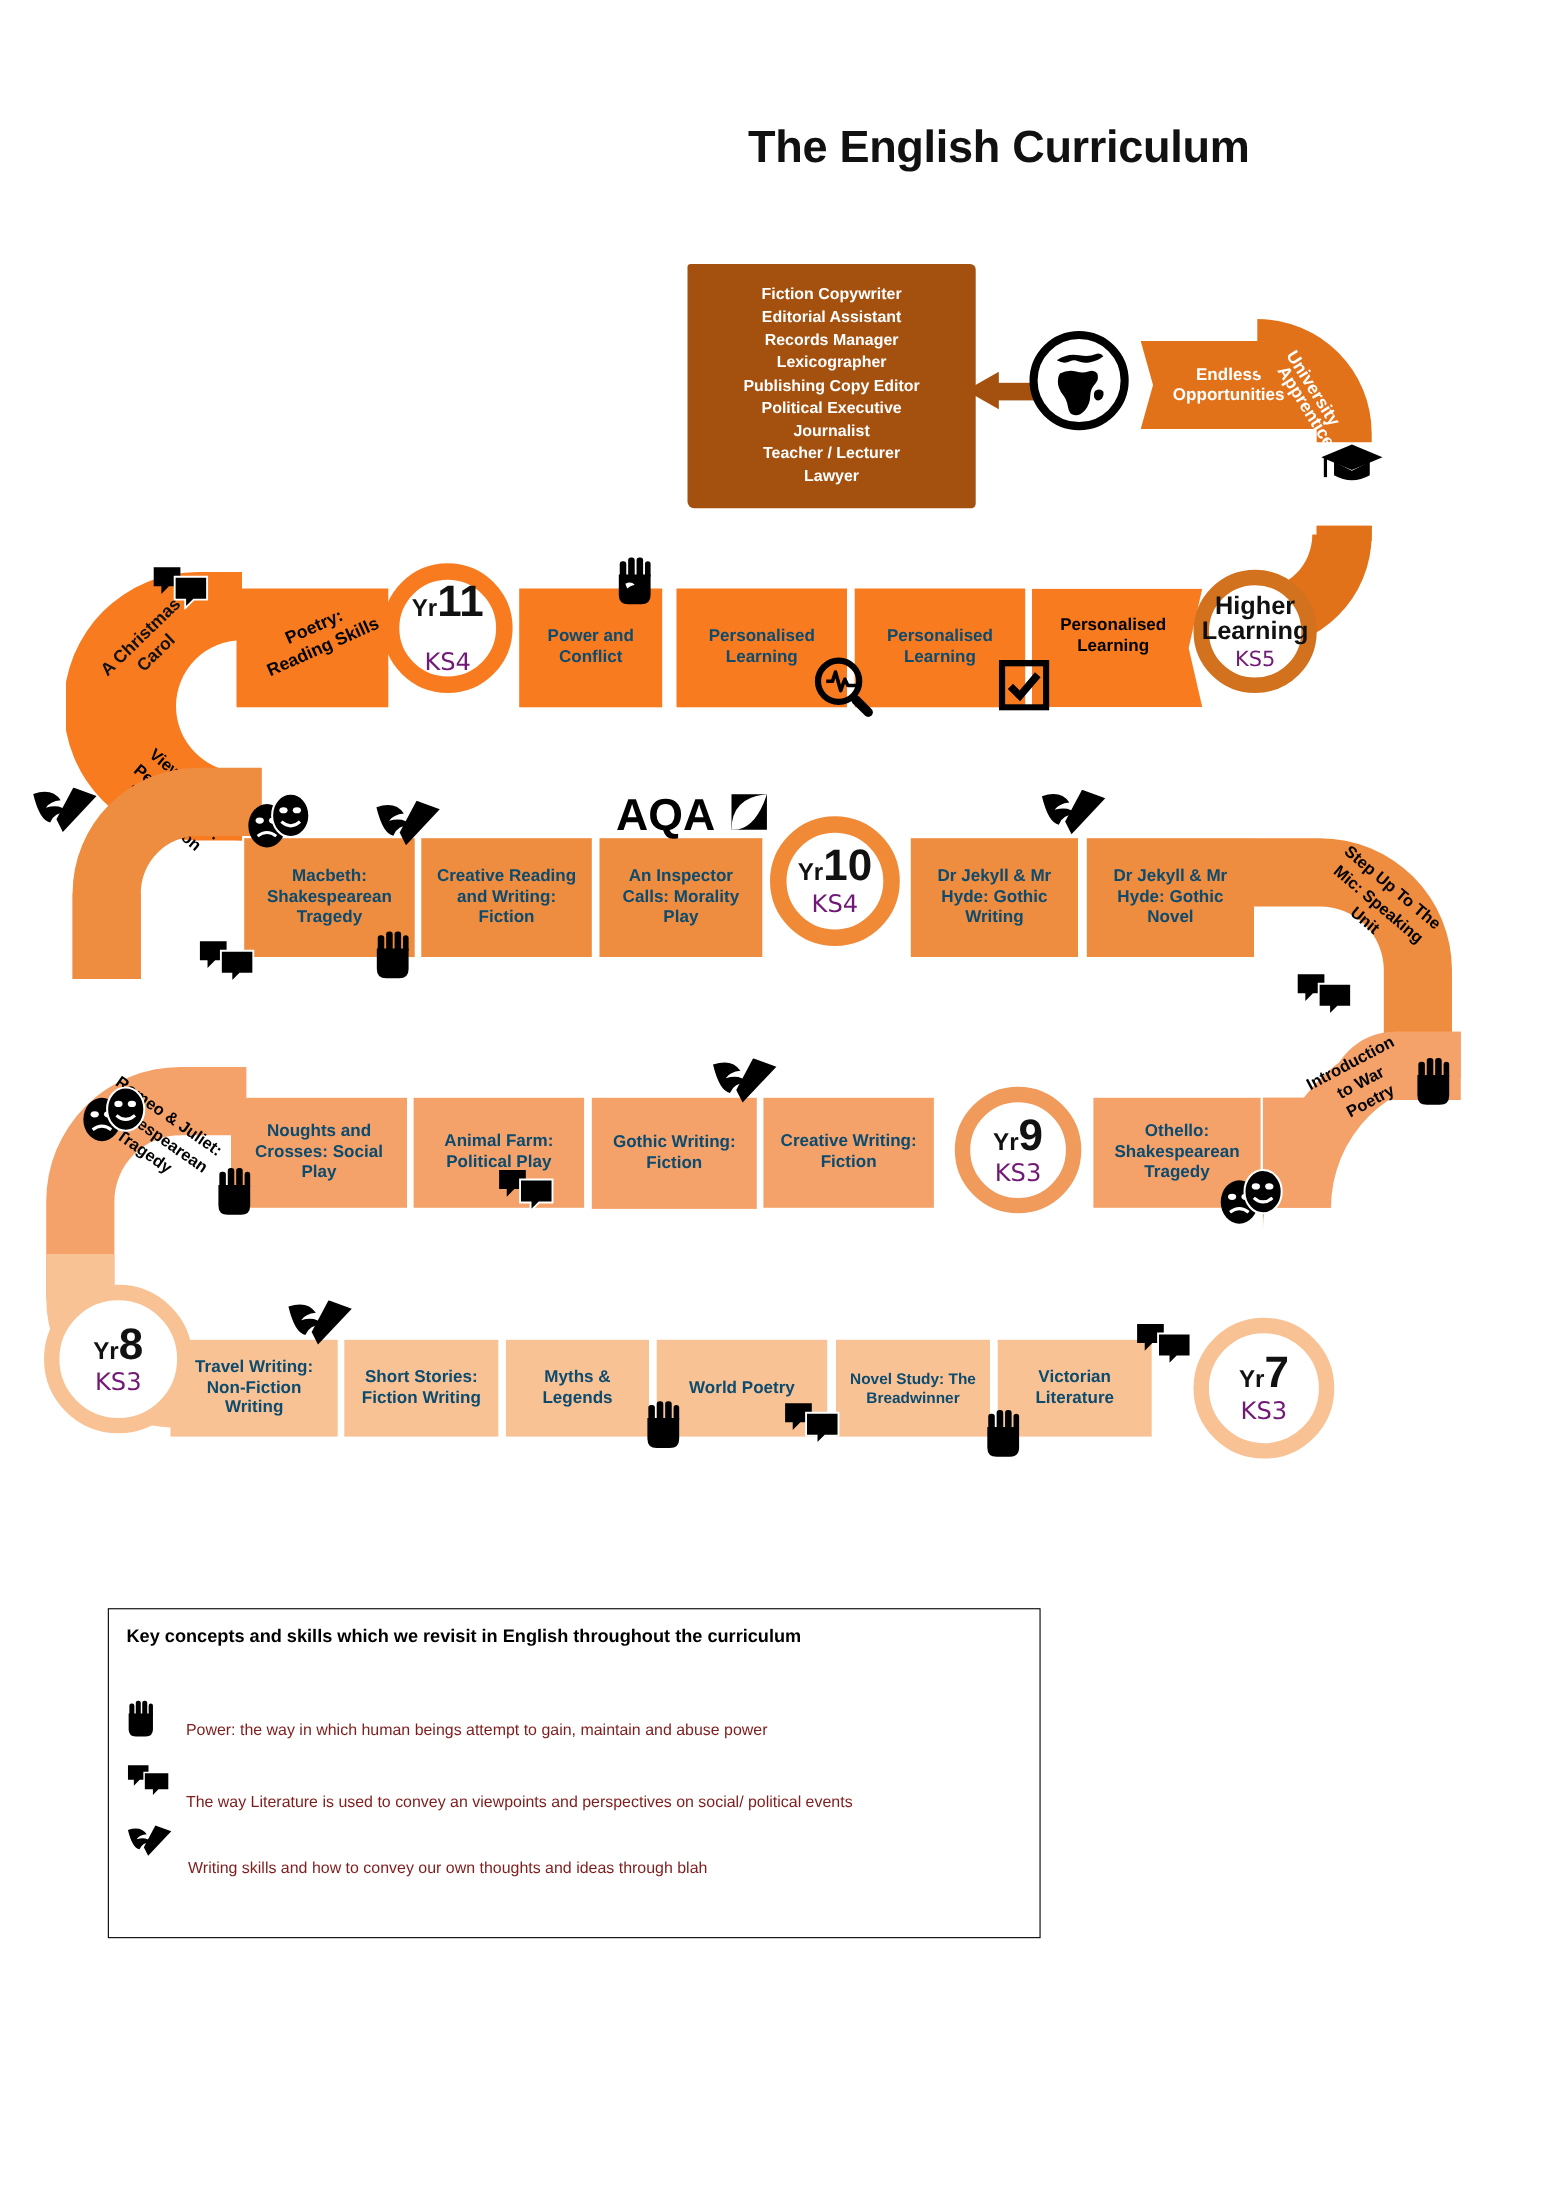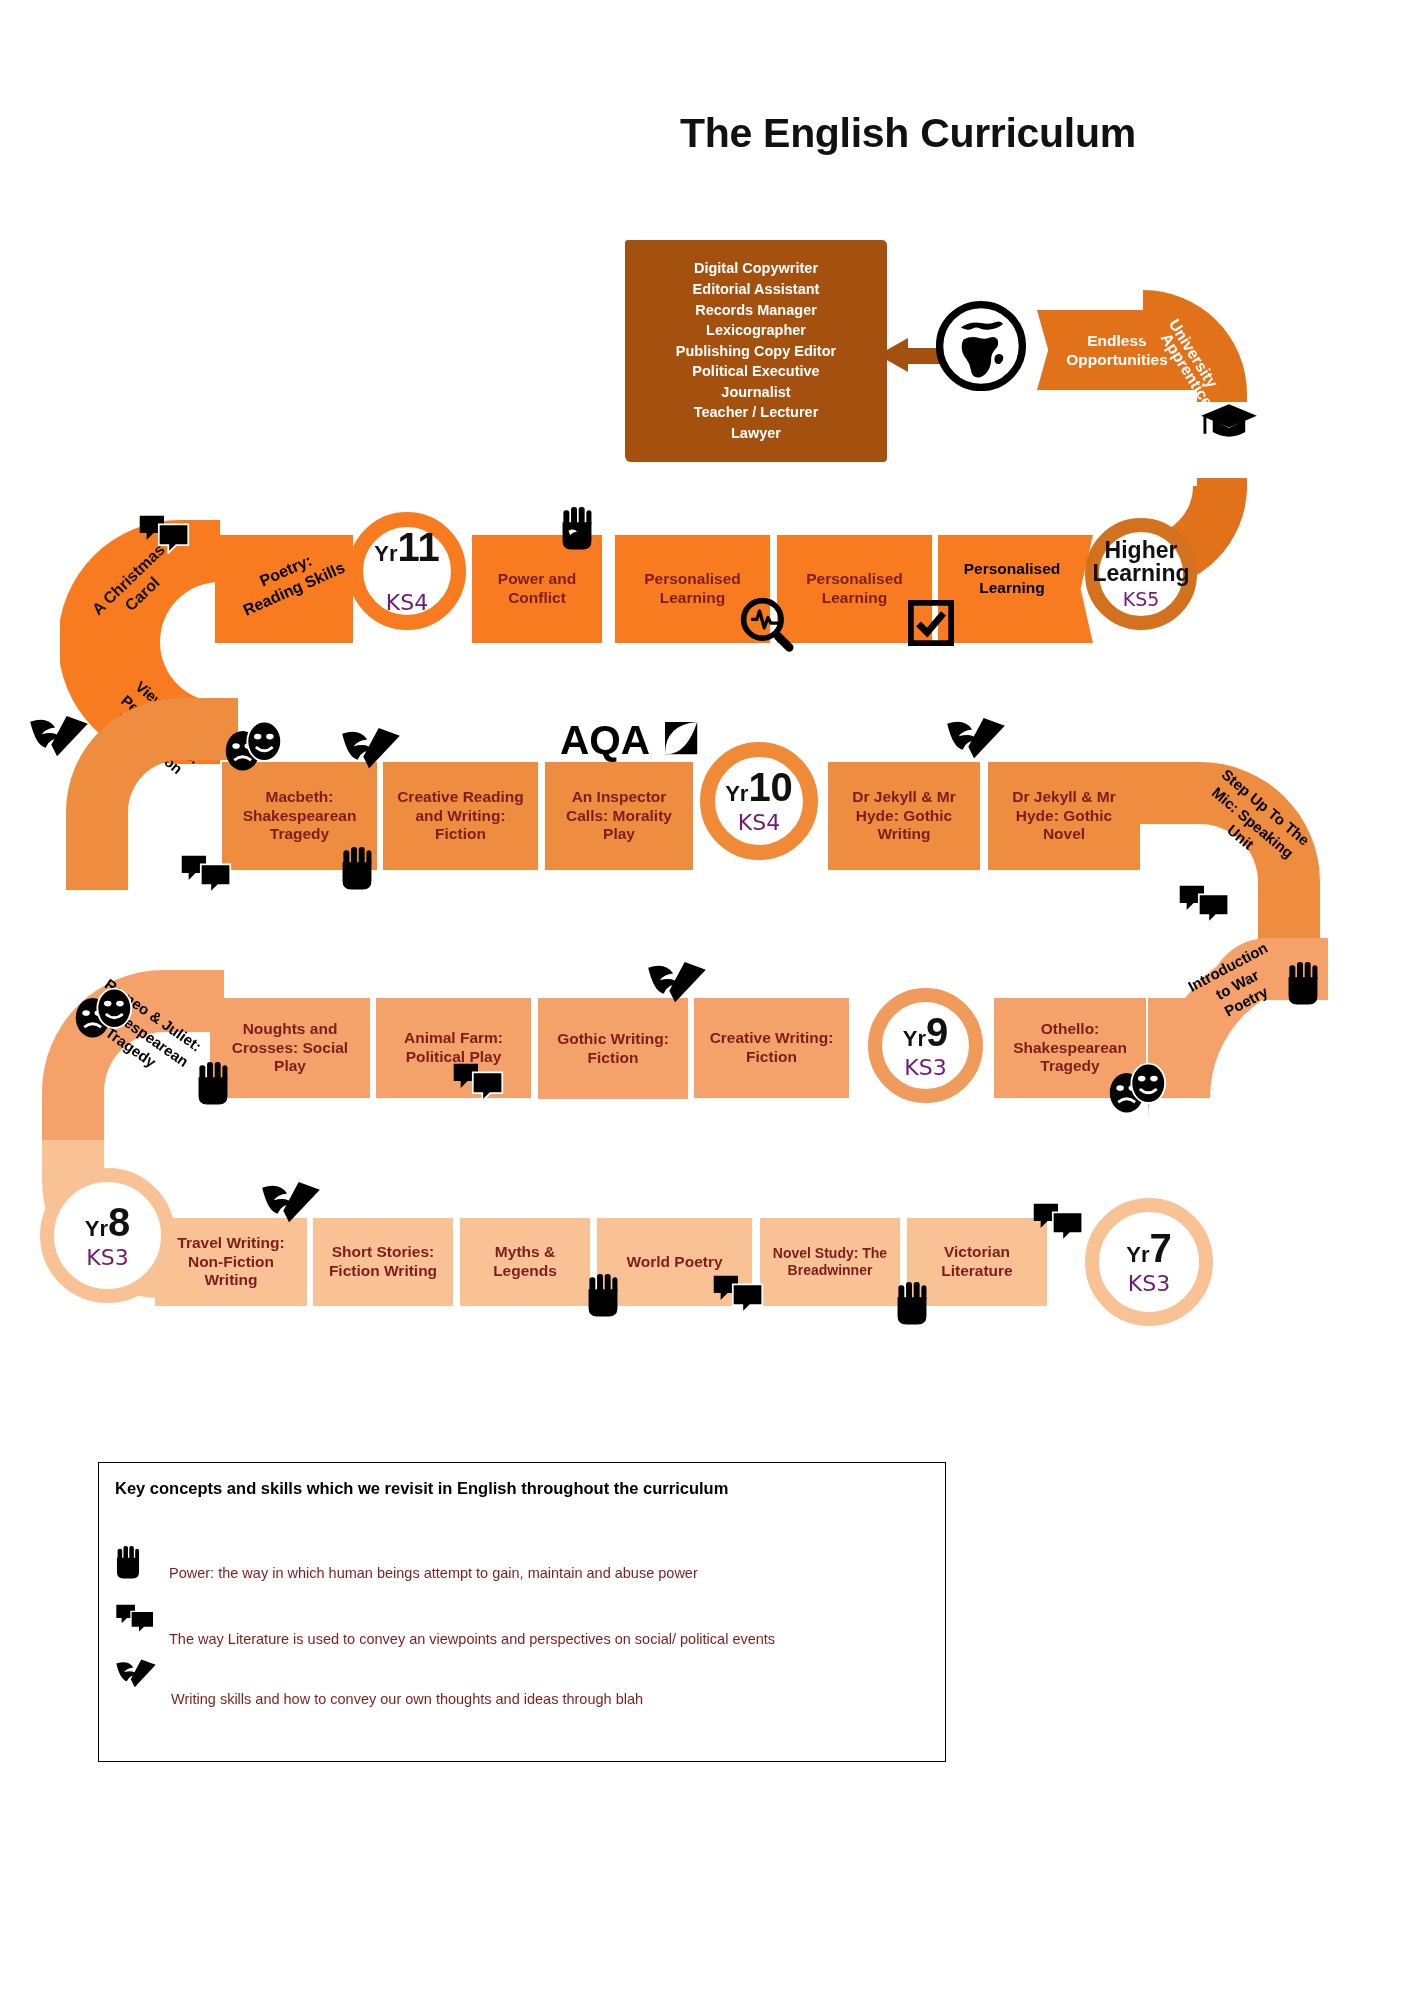--- a/index.html
+++ b/index.html
@@ -39,21 +39,21 @@
   
   #right-curve{position:absolute;left:1140px;top:290px;width:240px;height:300px;}
   .curve-label{position:absolute;font-weight:bold;color:#fff;white-space:nowrap;}
   #lbl-university{left:1180px;top:316px;font-size:16px;transform:rotate(58deg);transform-origin:0 0;}
   #lbl-apprent{left:1172px;top:330px;font-size:16px;transform:rotate(58deg);transform-origin:0 0;}
   #lbl-alevels{left:1222px;top:588px;font-size:17px;transform:rotate(-64deg);transform-origin:0 0;}
   #grad-cap{position:absolute;left:1200px;top:400px;width:58px;height:42px;}
   
   .row-box{
     position:absolute;display:flex;align-items:center;justify-content:center;
-    text-align:center;font-weight:bold;color:#7f1d1d;line-height:1.2;
+    text-align:center;font-weight:bold;color:#0c4a6e;line-height:1.2;
     padding:0 5px;box-sizing:border-box;
   }
   .r11{background:#F97B1F;}
   .r10{background:#EE8C3F;}
   .r9 {background:#F5A26A;}
   .r8 {background:#F8C295;}
   
   .yr-circle{position:absolute;border-radius:50%;background:#fff;
       display:flex;flex-direction:column;align-items:center;justify-content:center;}
   .yr-circle .yr-line{font-weight:bold;color:#111;line-height:1;white-space:nowrap;}
@@ -71,21 +71,21 @@
   .key-text{font-size:14.5px;color:#7f1d1d;}
   
   #aqa-logo{position:absolute;left:560px;top:718px;width:140px;height:46px;}
 </style>
 </head>
 <body>
 
 <div id="page-title">The English Curriculum</div>
 
 <div id="careers-box">
-  <div>Digital Copywriter</div>
+  <div>Fiction Copywriter</div>
   <div>Editorial Assistant</div>
   <div>Records Manager</div>
   <div>Lexicographer</div>
   <div>Publishing Copy Editor</div>
   <div>Political Executive</div>
   <div>Journalist</div>
   <div>Teacher / Lecturer</div>
   <div>Lawyer</div>
 </div>
 <div class="careers-arrow"></div>

